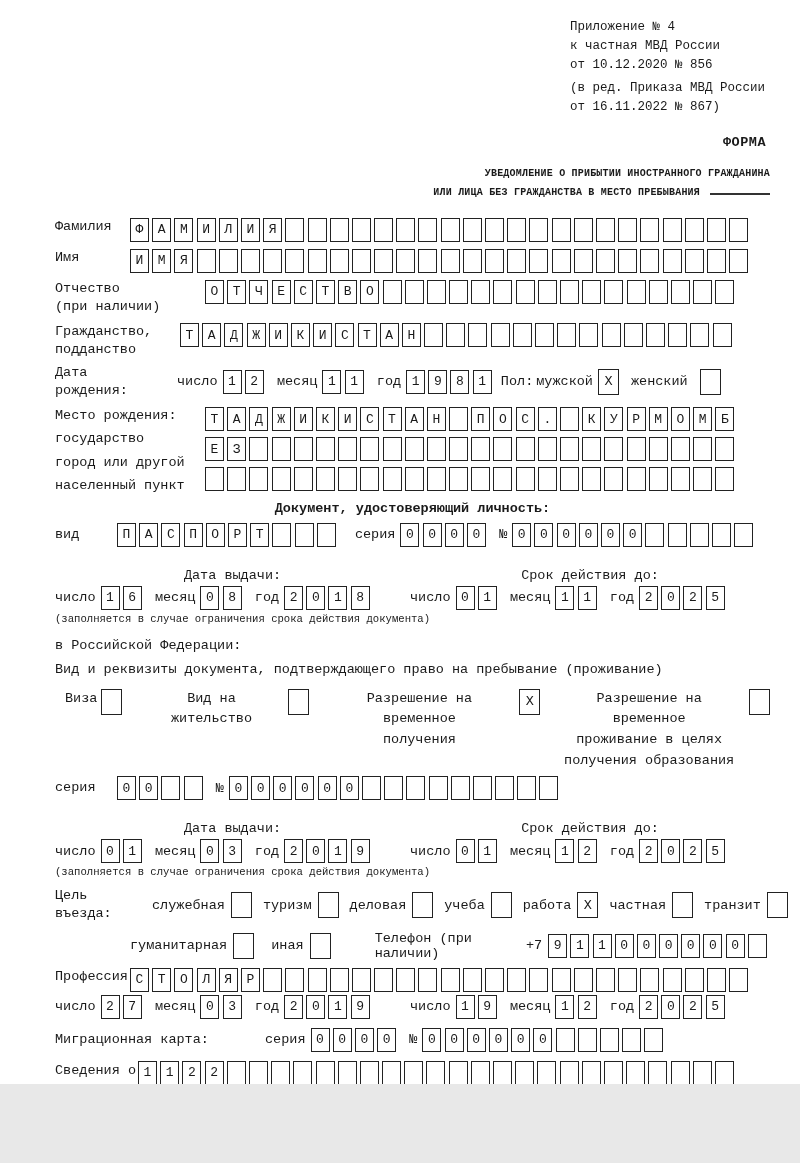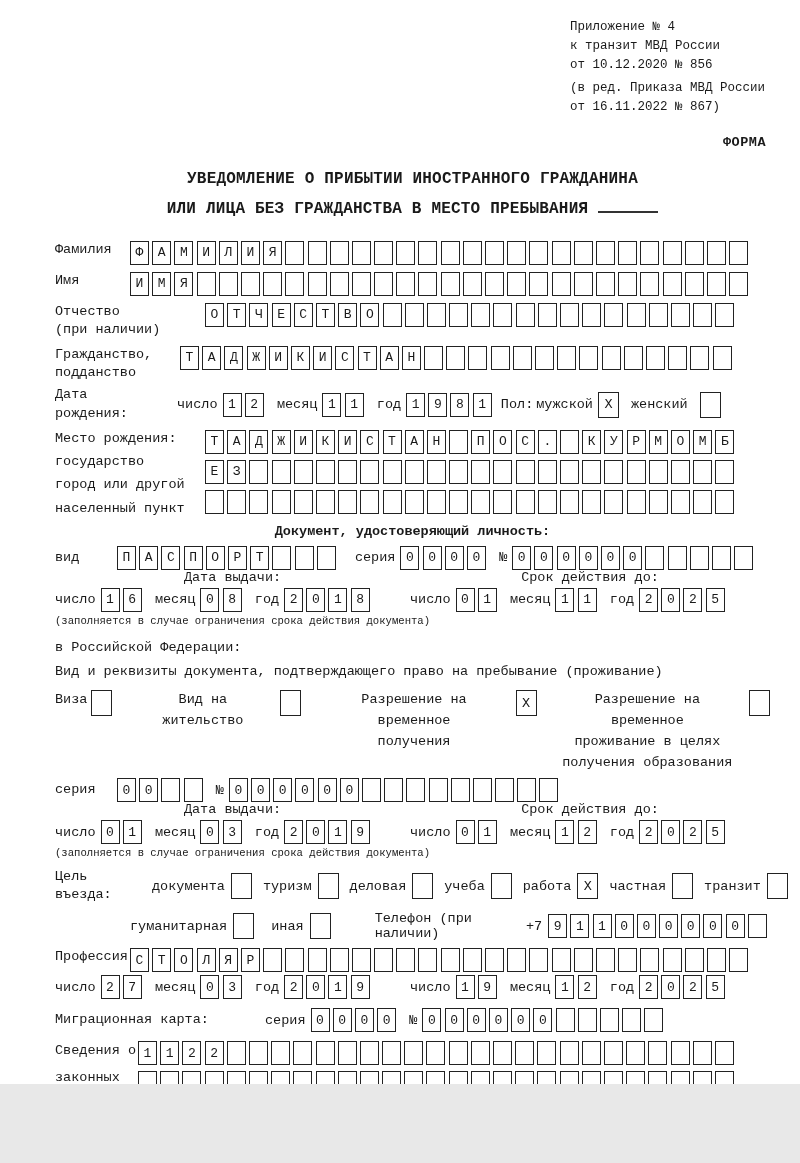--- a/index.html
+++ b/index.html
@@ -5,21 +5,21 @@
   html,body{margin:0;padding:0;background:#e8e8e8;}
   .page{
     width:800px;height:1084px;box-sizing:border-box;background:#ffffff;
     margin:0 auto;position:relative;color:#1a1a1a;
     font-family:Liberation Mono, monospace;font-size:13.5px;
     padding:18px 30px 16px 55px;overflow:hidden;
   }
   .hdr{width:200px;margin-left:auto;font-size:12.5px;line-height:1.5;}
   .hdr-sub{margin-top:5px;}
   .forma{text-align:right;font-weight:bold;margin-top:18px;font-size:13.5px;letter-spacing:.5px;padding-right:4px;}
-  .title{ text-align:center;font-weight:bold;font-size:16px;line-height:1.9;margin-top:14px;letter-spacing:.2px;}
+  .title{ text-align:right;font-weight:bold;font-size:10px;line-height:1.9;margin-top:14px;letter-spacing:.2px;}
   .tline{display:inline-block;width:60px;border-bottom:2px solid #333;margin-left:10px;vertical-align:baseline;}
   .s1{margin-top:22px;font-weight:bold;font-size:12.8px;text-align:center;letter-spacing:.4px;white-space:nowrap;}
   .frow{display:flex;align-items:flex-start;margin-top:7px;}
   .lbl{flex:0 0 auto;line-height:1.35;}
   .w75{width:75px;}
   .w125{width:125px;}
   .w150{width:150px;}
   .boxes{display:inline-flex;flex-wrap:nowrap;}
   .cell{
     flex:0 0 auto;box-sizing:border-box;width:19px;height:24px;margin-right:3.2px;
@@ -27,45 +27,45 @@
     font-size:13px;background:#fff;
   }
   .cb{
     box-sizing:border-box;display:inline-flex;width:21px;height:26px;border:1.6px solid #222;
     align-items:center;justify-content:center;font-size:13.5px;background:#fff;flex:0 0 auto;
   }
   .stack{display:flex;flex-direction:column;row-gap:6px;}
   .dl{margin:0 5px 0 10px;}
   .dl:first-child{margin-left:0;}
   .dg{display:inline-flex;align-items:center;}
-  .center-head{display:flex;margin-top:0;}
+  .center-head{display:flex;margin-top:21px;}
   .center-head .h1{width:355px;text-align:center;}
   .center-head .h2{flex:1;text-align:center;}
   .drow{display:flex;margin-top:3px;}
   .drow .g1{width:355px;}
   .note{font-size:10.6px;text-align:left;margin-top:3px;}
   .intro{margin-top:9px;line-height:1.8;}
   .optrow{display:flex;align-items:flex-start;margin-top:6px;}
-  .opt{display:flex;align-items:flex-start;}
+  .opt{display:flex;align-items:flex-start;margin-left:10px;}
   .opt-label{text-align:center;line-height:1.55;}
   .opt .cb{margin-left:9px;}
   .purpose-opt{display:inline-flex;align-items:center;margin-right:11px;}
   .purpose-opt .cb{margin-left:6px;}
   .legal{display:flex;align-items:flex-start;margin-top:9px;}
   .legal .lblcol{width:83px;line-height:1.55;flex:0 0 auto;}
   .mt4{margin-top:4px;} .mt9{margin-top:9px;}
 </style>
 </head>
 <body>
 
 <div class="page">
 
   <div class="hdr">
     <div>Приложение № 4</div>
-    <div>к транзит МВД России</div>
+    <div>к частная МВД России</div>
     <div>от 10.12.2020 № 856</div>
     <div class="hdr-sub">
       <div>(в ред. Приказа МВД России</div>
       <div>от 16.11.2022 № 867)</div>
     </div>
   </div>
 
   <div class="forma">ФОРМА</div>
 
   <div class="title">
@@ -512,21 +512,21 @@
           <span class="cell">2</span>
           <span class="cell">5</span>
         </span>
     </span>
   </div>
   <div class="note">(заполняется в случае ограничения срока действия документа)</div>
 
   <div class="frow mt9" style="align-items:center">
     <span class="lbl" style="width:97px">Цель въезда:</span>
     <span class="purpose-opt">
-      <span>документа</span>
+      <span>служебная</span>
       <span class="cb"></span>
     </span>
     <span class="purpose-opt">
       <span>туризм</span>
       <span class="cb"></span>
     </span>
     <span class="purpose-opt">
       <span>деловая</span>
       <span class="cb"></span>
     </span>

